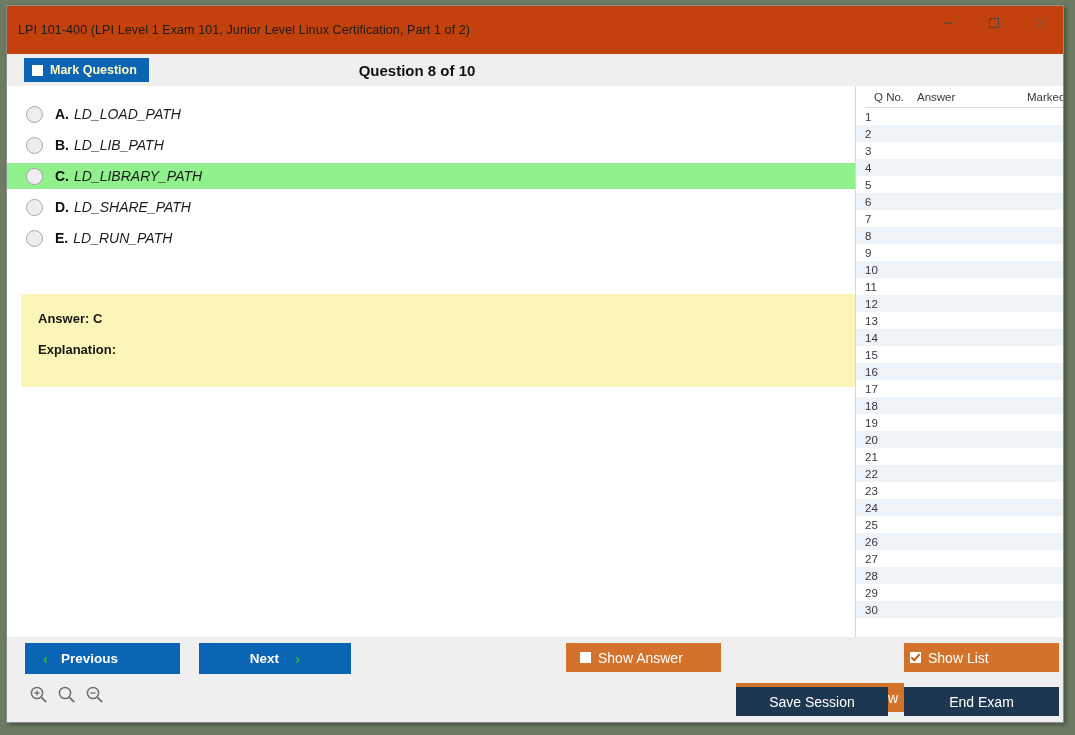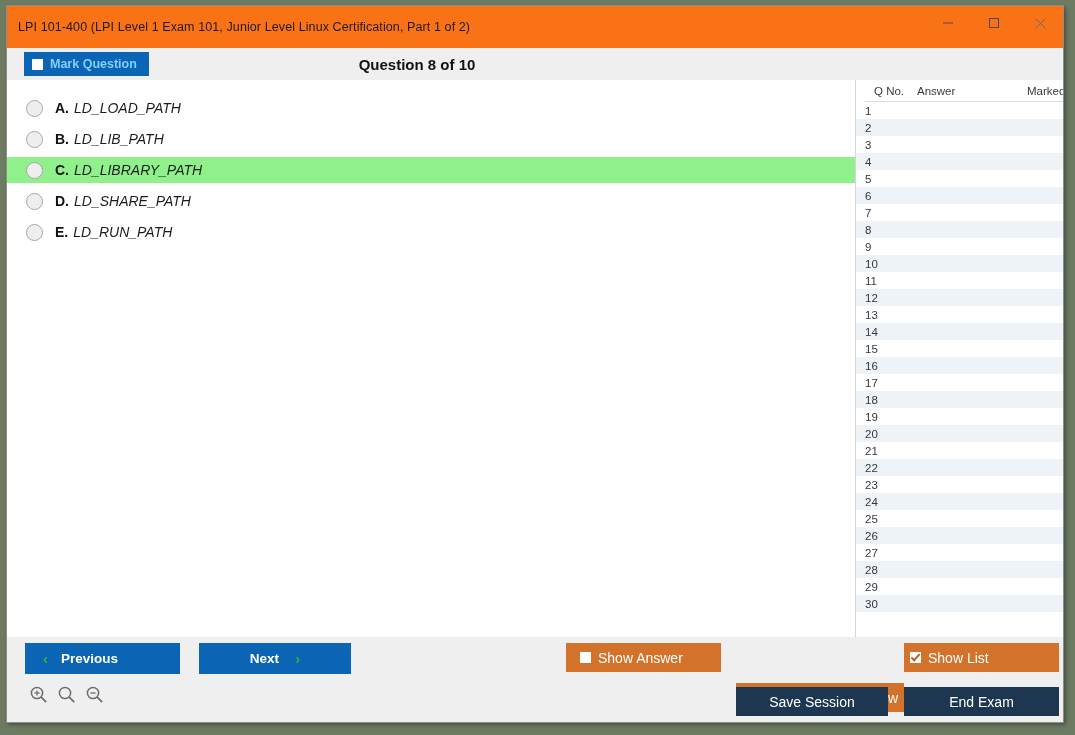--- a/index.html
+++ b/index.html
@@ -24,22 +24,22 @@
     background: #ffffff;
     border: 1px solid #8d8d8d;
     box-shadow: 2px 2px 4px rgba(0,0,0,0.35);
     box-sizing: border-box;
     display: flex;
     flex-direction: column;
   }
 
   
   #title-bar {
-    height: 42px;
-    background: #f97316;
+    height: 48px;
+    background: #c2410c;
     display: flex;
     align-items: center;
     flex: 0 0 auto;
     position: relative;
   }
   #title-text {
     font-size: 12.5px;
     color: #1b1b1b;
     padding-left: 11px;
     white-space: nowrap;
@@ -67,21 +67,21 @@
     background: #efefef;
     flex: 0 0 auto;
     position: relative;
     display: flex;
     align-items: center;
   }
   #mark-question-btn {
     margin-left: 17px;
     height: 24px;
     background: #0b64b4;
-    color: #7dd3fc;
+    color: #fef9c3;
     font-size: 12.5px;
     font-weight: bold;
     display: flex;
     align-items: center;
     padding: 0 12px 0 8px;
     border: none;
     cursor: pointer;
     font-family: "Liberation Sans", sans-serif;
   }
   .cb-box {
@@ -374,20 +374,24 @@
             <span class="opt-letter">D.</span>
             <span class="opt-text">LD_SHARE_PATH</span>
           </div>
           <div class="option-row">
             <span class="radio"></span>
             <span class="opt-letter">E.</span>
             <span class="opt-text">LD_RUN_PATH</span>
           </div>
         </div>
 
+      <div id="answer-panel">
+        <div class="ans-line">Answer: C</div>
+        <div class="ans-line">Explanation:</div>
+      </div>
     </div>
 
     <div id="list-pane">
       <div id="list-header">
         <div class="col-qno">Q No.</div>
         <div class="col-ans">Answer</div>
         <div class="col-mark">Marked</div>
       </div>
       <div id="list-rows">
           <div class="q-row">

